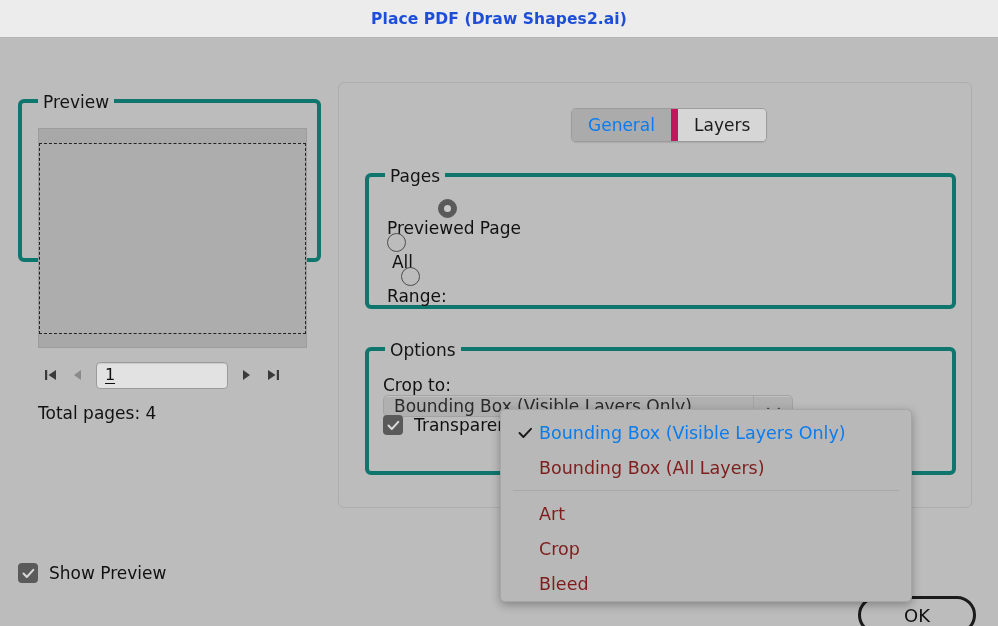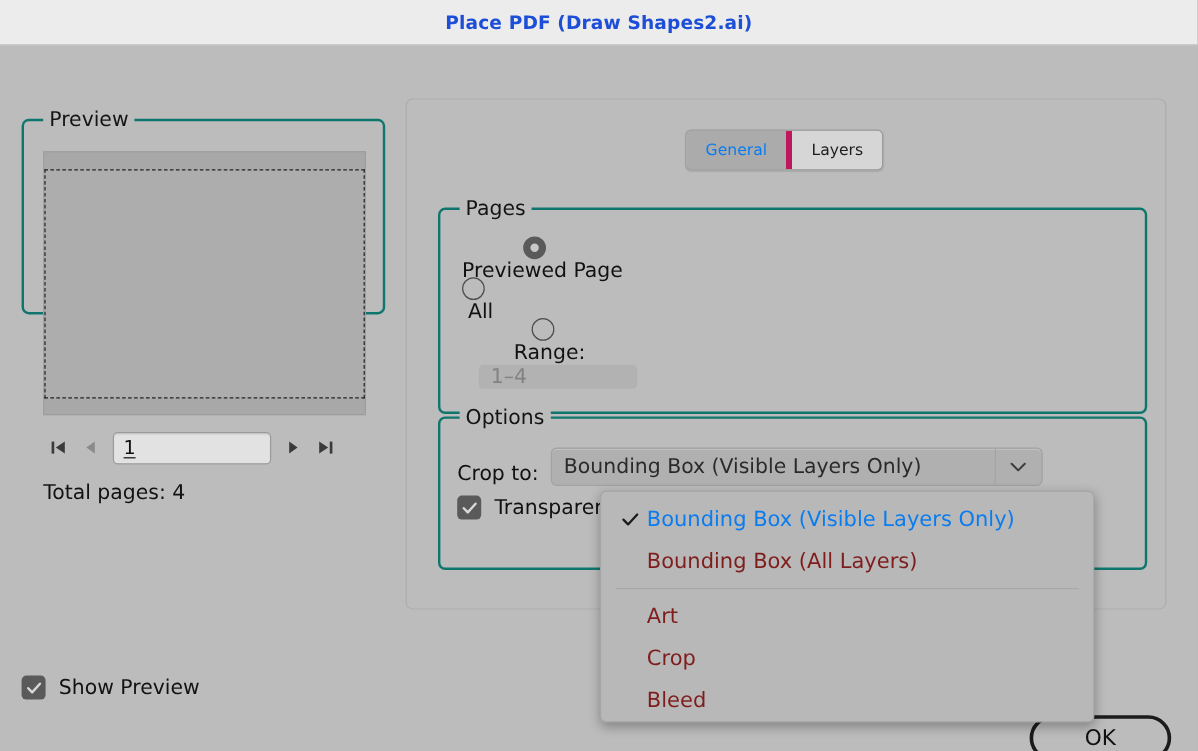--- a/index.html
+++ b/index.html
@@ -39,21 +39,21 @@
   .dialog-body {
     position: absolute;
     left: 0; top: 39px;
     width: 998px; height: 587px;
     background: #bcbcbc;
   }
 
   
   .group-box {
     position: absolute;
-    border: 2px solid #0f766e;
+    border: 4px solid #0f766e;
     border-radius: 6px;
     box-sizing: border-box;
   }
   .group-title {
     position: absolute;
     top: -11px;
     background: #bcbcbc;
     padding: 0 5px;
     font-size: 17px;
     color: #141414;
@@ -150,39 +150,39 @@
     overflow: hidden;
     box-shadow: 0 1px 1px rgba(0,0,0,0.10);
     z-index: 5;
   }
   .tab {
     height: 32px;
     padding: 0 16px;
     display: flex;
     align-items: center;
     justify-content: center;
-    font-size: 13px;
+    font-size: 17px;
     box-sizing: border-box;
     cursor: default;
   }
   .tab.active {
     background: #ababab;
     color: #0a7cf0;
   }
   .tab.inactive {
     background: #d6d6d6;
     color: #1c1c1c;
-    border-left: 5px solid #be185d;
+    border-left: 7px solid #be185d;
   }
 
   
   #pages-group {
     position: absolute;
     left: 26px; top: 90px;
-    width: 591px; height: 172px;
+    width: 591px; height: 136px;
   }
   #pages-group .group-title { left: 16px; }
 
   .radio-row {
     position: absolute;
     left: 18px;
     display: flex;
     align-items: center;
     height: 26px;
     flex-direction: column;
@@ -233,22 +233,23 @@
     position: absolute;
     left: 26px; top: 264px;
     width: 591px; height: 128px;
   }
   #options-group .group-title { left: 16px; }
 
   .crop-row {
     position: absolute;
     left: 14px; top: 24px;
     display: flex;
-    align-items: flex-end;
+    align-items: flex-start;
     height: 32px;
+    flex-direction: column;
   }
   .crop-label {
     font-size: 17px;
     color: #111;
     margin-right: 10px;
     white-space: nowrap;
   }
   .crop-select {
     width: 410px; height: 32px;
     background: #b0b0b0;
@@ -427,21 +428,20 @@
       </div>
 
       <div class="radio-row" style="top:56px;">
         <span class="radio"></span>
         <span class="radio-label">All</span>
       </div>
 
       <div class="radio-row" style="top:90px;">
         <span class="radio"></span>
         <span class="radio-label">Range:</span>
-        <span class="range-input">1–4</span>
       </div>
     </div>
 
     <div class="group-box" id="options-group">
       <div class="group-title">Options</div>
 
       <div class="crop-row">
         <span class="crop-label">Crop to:</span>
         <span class="crop-select">
           <span class="crop-select-text">Bounding Box (Visible Layers Only)</span>

